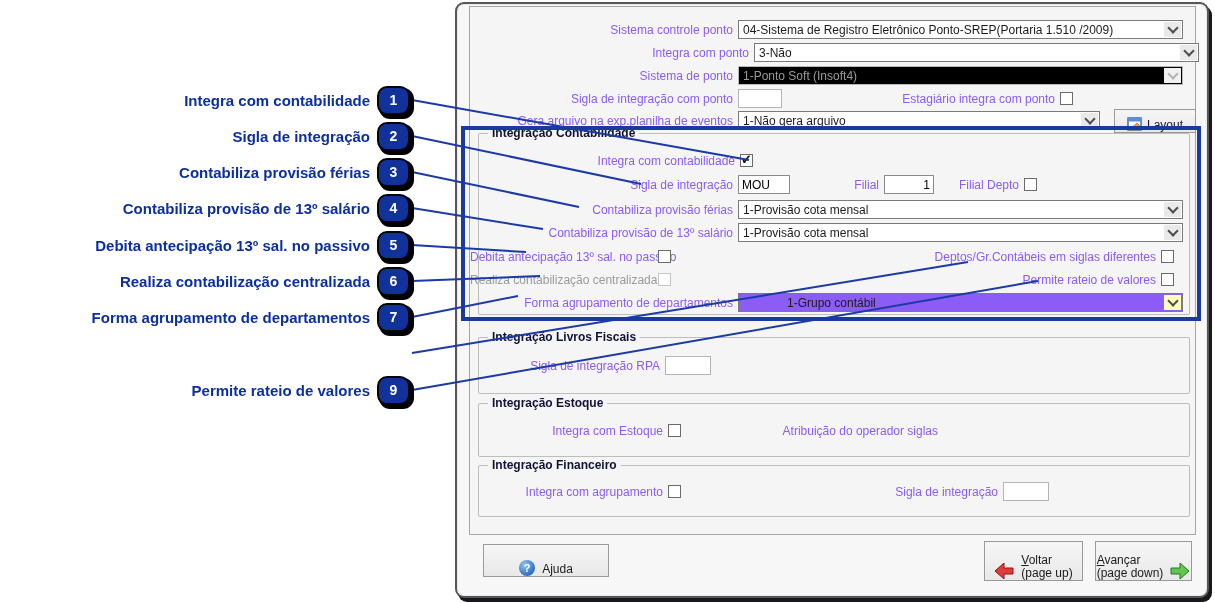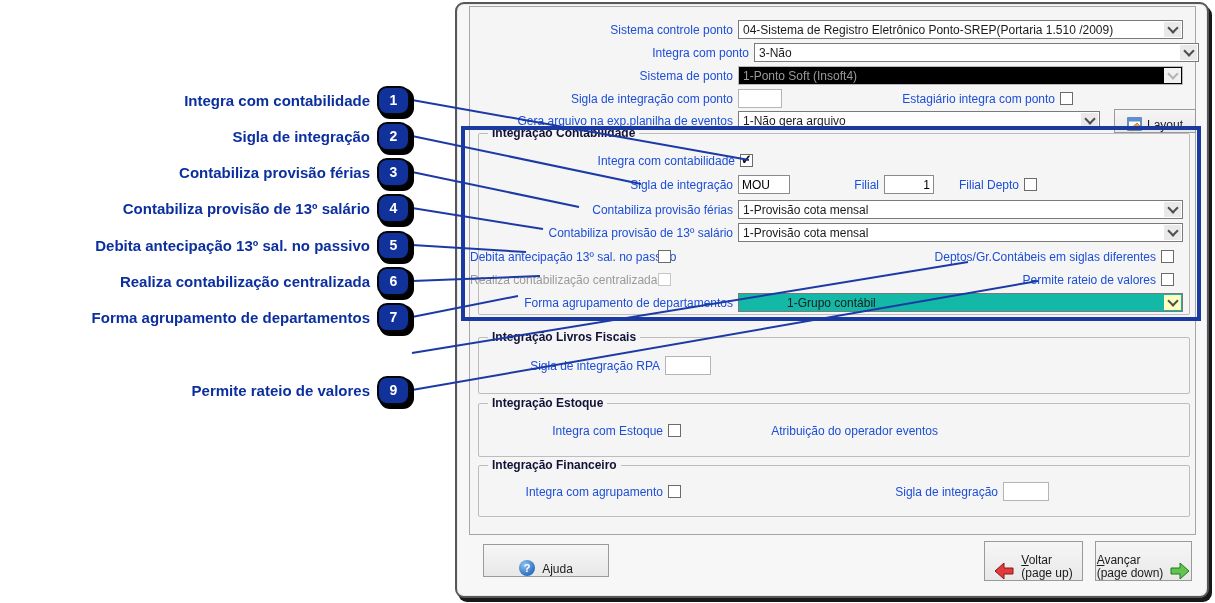--- a/index.html
+++ b/index.html
@@ -19,35 +19,35 @@
   svg.lines { position:absolute; left:0; top:0; z-index:100; pointer-events:none; }
 
   
   .window { position:absolute; left:455px; top:2px; width:754px; height:596px;
             background:#f7f7f7; border:2px solid #57575b; border-radius:9px;
             box-shadow:3px 4px 0 rgba(5,5,5,0.92), 0 0 0 1px #e8e8e8 inset; }
   .panel { position:absolute; left:12px; top:2px; width:727px; height:529px;
            background:#f5f5f5; border:1px solid #a6a6a6; }
 
   .row { position:absolute; display:flex; align-items:center; height:19px; font-size:12px; color:#1b1b1b; }
-  .lbl { text-align:right; padding-right:5px; white-space:nowrap; color:#1d4ed8; }
+  .lbl { text-align:right; padding-right:5px; white-space:nowrap; color:#8b5cf6; }
   .lbl.dim { color:#9a9a9a; }
 
   .combo { position:relative; height:19px; background:#fff; border:1px solid #7a7a7a;
            display:flex; align-items:center; padding:0 22px 0 4px; overflow:hidden; }
   .combo .combo-text { white-space:nowrap; overflow:hidden; }
   .combo .chev { position:absolute; right:1px; top:1px; bottom:1px; width:17px;
                  background:#e9e9e9; display:flex; align-items:center; justify-content:center; }
   .combo .chev::after { content:""; width:6px; height:6px; margin-top:-3px;
                  border-right:2px solid #4e4e4e; border-bottom:2px solid #4e4e4e; transform:rotate(45deg); }
   .combo.disabled { background:#000000; border-color:#b9b9b9; }
   .combo.disabled .combo-text { color:#9a9a9a; }
   .combo.disabled .chev { background:#f1f1f1; }
   .combo.disabled .chev::after { border-color:#b4b4b4; }
-  .combo.yellow { background:#14b8a6;padding-left:48px; }
+  .combo.yellow { background:#8b5cf6;padding-left:48px; }
   .combo.yellow .chev { background:#ffffc0; }
 
   .tinput { height:19px; border:1px solid #8a8a8a; background:#fff; font-size:12px;
             font-family:"Liberation Sans",sans-serif; padding:0 3px; }
   .tinput.empty { border-color:#b5b5b5; }
 
   .cb { width:13px; height:13px; border:1px solid #6b6b6b; background:#fff; position:relative; flex:0 0 auto; }
   .cb.on::after { content:"✓"; position:absolute; left:0; top:-3px; font-size:13px; font-weight:bold; color:#101010; }
   .cb.disabled { border-color:#c6c6c6; }
 
@@ -234,21 +234,21 @@
         <div class="lbl" style="width:195px">Sigla de integração RPA</div>
         <input class="tinput empty" style="width: 46px;">
       </div>
 
       <div class="groupbox" style="left:8px;top:396px;width:712px;height:54px">
         <span class="gb-title">Integração Estoque</span>
       </div>
       <div class="row" style="left:0;top:414px;width:712px">
         <div class="lbl" style="width:198px">Integra com Estoque</div>
         <span class="cb"></span>
-        <div class="lbl" style="width:262px">Atribuição do operador eventos</div>
+        <div class="lbl" style="width:262px">Atribuição do operador siglas</div>
       </div>
 
       <div class="groupbox" style="left:8px;top:458px;width:712px;height:52px">
         <span class="gb-title">Integração Financeiro</span>
       </div>
       <div class="row" style="left:0;top:475px;width:712px">
         <div class="lbl" style="width:198px">Integra com agrupamento</div>
         <span class="cb"></span>
         <div class="lbl" style="width:322px">Sigla de integração</div>
         <input class="tinput empty" style="width: 46px;">

